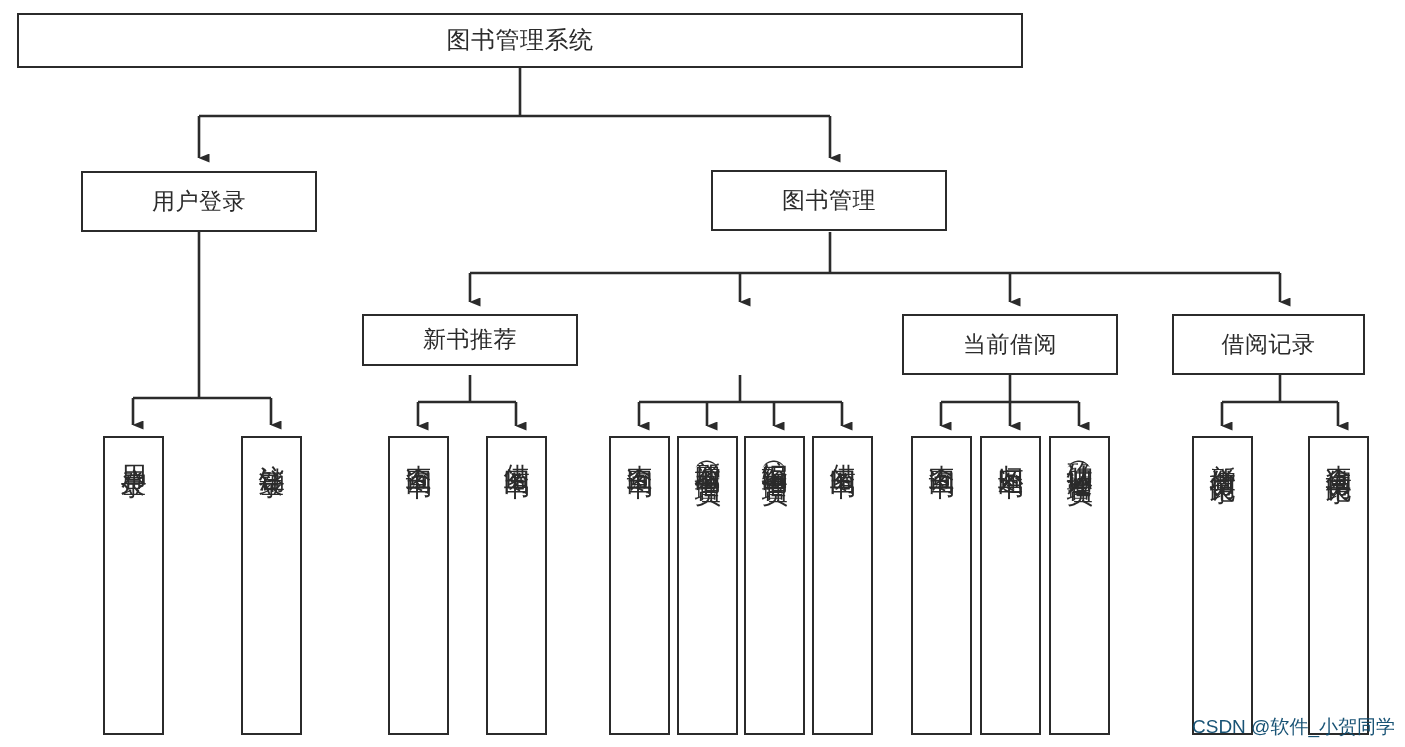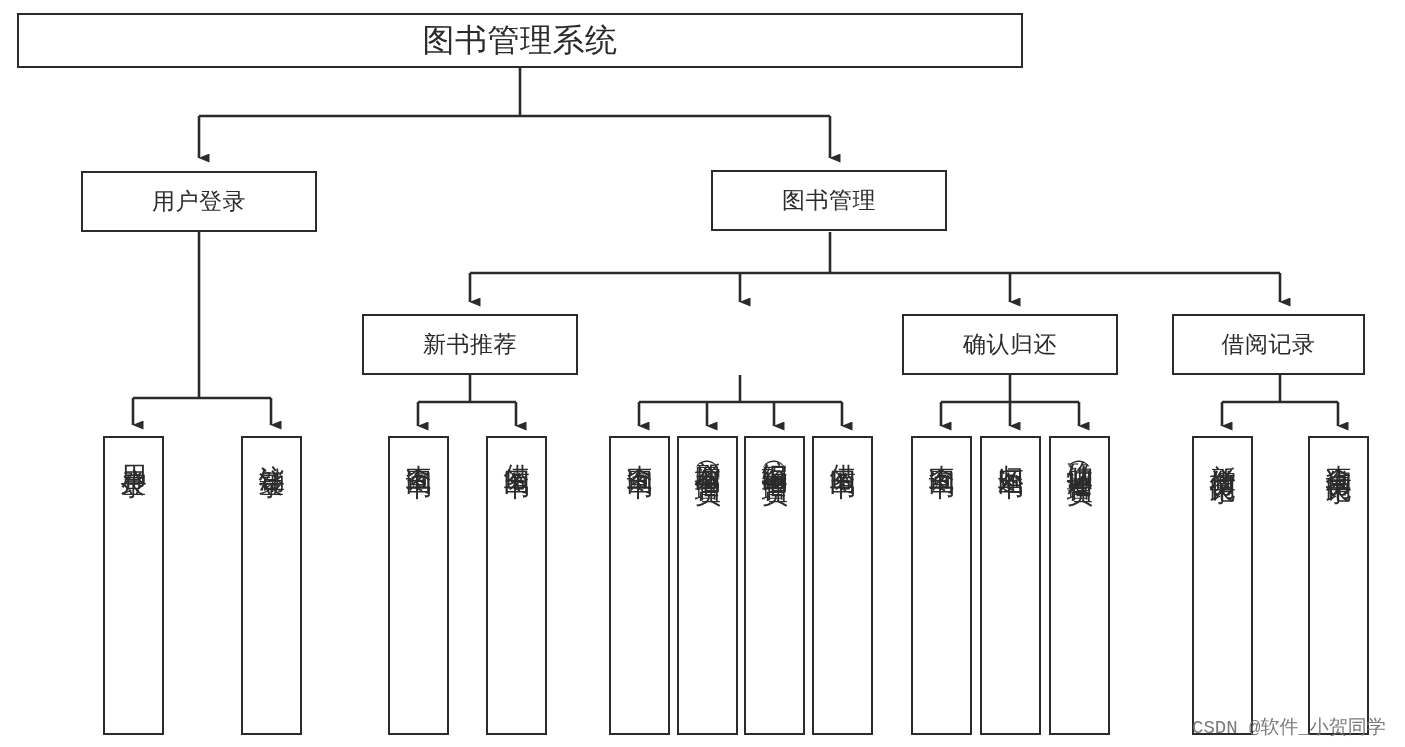--- a/index.html
+++ b/index.html
@@ -42,21 +42,21 @@
     line-height: 1.18;
     letter-spacing: 0.5px;
     white-space: nowrap;
   }
   
   .node.horiz .label {
     writing-mode: horizontal-tb;
     font-size: 23px;
   }
   .node.root .label {
-    font-size: 32px;
+    font-size: 24px;
   }
   
   .node.vert {
     align-items: flex-start;
     justify-content: center;
     padding-top: 2px;
   }
   .node.vert .label {
     writing-mode: vertical-rl;
     text-orientation: upright;
@@ -65,24 +65,24 @@
     letter-spacing: 3px;
     white-space: nowrap;
     margin-top: 4px;
   }
   
   .node.vert.tall-fill .label {
     margin-top: 0px;
   }
   .watermark {
     position: absolute;
-    color: #737373;
+    color: #0c4a6e;
     font-size: 19px;
     white-space: nowrap;
-    font-family: Liberation Mono, monospace;
+    font-family: Liberation Sans, sans-serif;
     opacity: 0.95;
   }
 </style>
 </head>
 <body>
 
 <div id="canvas">
 
   <svg class="edges" viewBox="0 0 1405 747" xmlns="http://www.w3.org/2000/svg">
     <defs>
@@ -138,25 +138,25 @@
     <span class="label">图书管理系统</span>
   </div>
 
   <div class="node horiz" style="left:81px; top:171px; width:236px; height:61px;">
     <span class="label">用户登录</span>
   </div>
   <div class="node horiz" style="left:711px; top:170px; width:236px; height:61px;">
     <span class="label">图书管理</span>
   </div>
 
-  <div class="node horiz" style="left:362px; top:314px; width:216px; height:61px;">
+  <div class="node horiz" style="left:362px; top:314px; width:216px; height:52px;">
     <span class="label">新书推荐</span>
   </div>
   <div class="node horiz" style="left:902px; top:314px; width:216px; height:61px;">
-    <span class="label">确认归还</span>
+    <span class="label">当前借阅</span>
   </div>
   <div class="node horiz" style="left:1172px; top:314px; width:193px; height:61px;">
     <span class="label">借阅记录</span>
   </div>
 
   <div class="node vert" style="left:103px; top:436px; width:61px; height:299px;">
     <span class="label">用户登录</span>
   </div>
   <div class="node vert" style="left:241px; top:436px; width:61px; height:299px;">
     <span class="label">注销登录</span>

